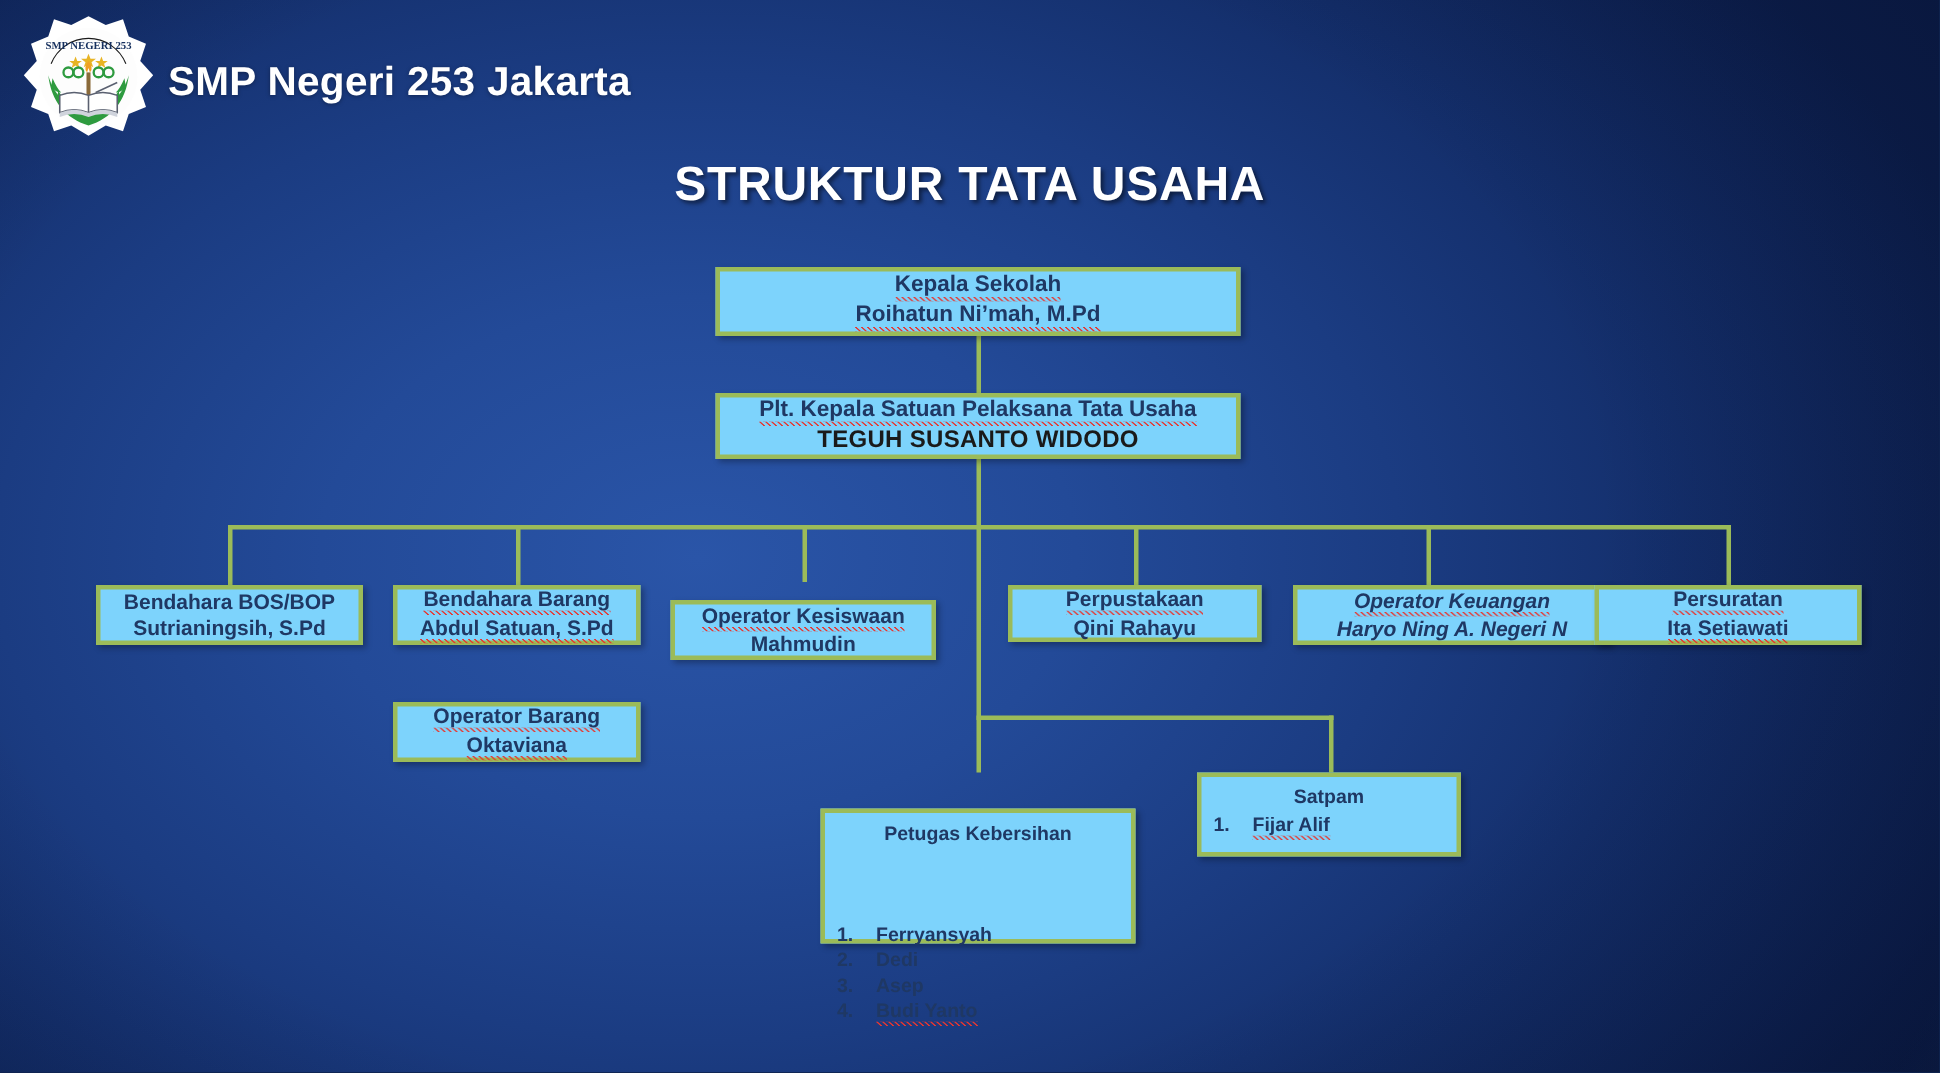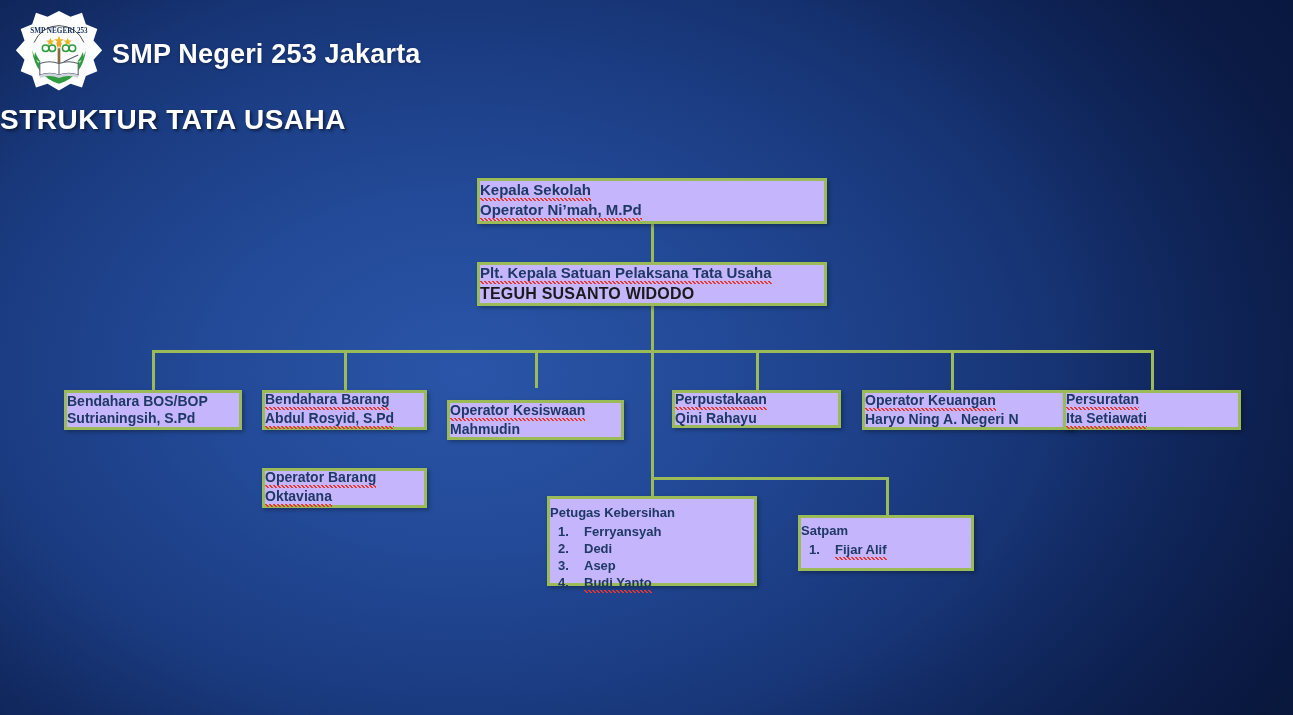--- a/index.html
+++ b/index.html
@@ -80,45 +80,45 @@
     letter-spacing: 0.2px;
     white-space: nowrap;
     text-shadow: 0 1px 3px rgba(0,0,0,0.35);
   }
 
   
   .chart-title {
     position: absolute;
     left: 0; right: 0;
     top: 104px;
-    text-align: left;
-    font-size: 28px;
+    text-align: center;
+    font-size: 32px;
     font-weight: bold;
     color: #ffffff;
     letter-spacing: 0.5px;
     text-shadow: 2px 2px 3px rgba(0,0,0,0.5);
   }
 
   
   .conn {
     position: absolute;
     background: #9bbb59;
   }
   .conn-v { width: 3px; }
   .conn-h { height: 3px; }
 
   
   .node {
     position: absolute;
-    background: #c4b5fd;
+    background: #7dd3fc;
     border: 3px solid #9bbb59;
     box-sizing: border-box;
     display: flex;
     flex-direction: column;
-    align-items: flex-start;
+    align-items: center;
     justify-content: center;
     color: #1f3864;
     font-weight: bold;
     line-height: 1.22;
     text-align: center;
     box-shadow: 2px 2px 4px rgba(0,0,0,0.30);
   }
   .node .ln { display: block; white-space: nowrap; }
 
   .sp {
@@ -131,27 +131,27 @@
 
   .node-kepsek  { left: 477px; top: 178px; width: 350px; height: 46px; font-size: 15px; }
   .node-plt     { left: 477px; top: 262px; width: 350px; height: 44px; font-size: 15px; }
   .node-plt .nm { font-size: 16px; letter-spacing: 0.2px; color:#1a1a1a; }
 
   .row2 { height: 40px; font-size: 14px; }
   .node-bos     { left: 64px;  top: 390px; width: 178px; }
   .node-barang  { left: 262px; top: 390px; width: 165px; }
   .node-kesis   { left: 447px; top: 388px; width: 177px; margin-top: 12px; }
   .node-perpus  { left: 672px; top: 390px; width: 169px; height: 38px; }
-  .node-keu     { left: 862px; top: 390px; width: 212px; }
+  .node-keu     { left: 862px; top: 390px; width: 212px; font-style: italic; }
   .node-persur  { left: 1063px;top: 390px; width: 178px; }
 
   .node-opbar   { left: 262px; top: 468px; width: 165px; height: 40px; font-size: 14px; }
 
-  .node-kebers  { left: 547px; top: 496px; width: 210px; height: 90px; font-size: 13px;
-                  justify-content: flex-start; padding-top: 6px; }
+  .node-kebers  { left: 547px; top: 539px; width: 210px; height: 90px; font-size: 13px;
+                  justify-content: flex-start; padding-top: 6px; gap: 48px; }
   .node-satpam  { left: 798px; top: 515px; width: 176px; height: 56px; font-size: 13px;
                   justify-content: flex-start; padding-top: 5px; }
 
   .node .hdg { font-size: 13px; }
   .list {
     list-style: none;
     margin: 2px 0 0 0;
     padding: 0;
     width: 100%;
     text-align: left;
@@ -230,36 +230,36 @@
   <div class="conn conn-v" style="left:951px; top:350px; height:40px;"></div>
   <div class="conn conn-v" style="left:1151px; top:350px; height:40px;"></div>
 
   <div class="conn conn-v" style="left:651px; top:350px; height:165px;"></div>
 
   <div class="conn conn-h" style="left:651px; top:477px; width:238px;"></div>
   <div class="conn conn-v" style="left:886px; top:477px; height:38px;"></div>
 
   <div class="node node-kepsek">
     <span class="ln sp">Kepala Sekolah</span>
-    <span class="ln sp">Operator Ni’mah, M.Pd</span>
+    <span class="ln sp">Roihatun Ni’mah, M.Pd</span>
   </div>
 
   <div class="node node-plt">
     <span class="ln sp">Plt. Kepala Satuan Pelaksana Tata Usaha</span>
     <span class="ln nm">TEGUH SUSANTO WIDODO</span>
   </div>
 
   <div class="node row2 node-bos">
     <span class="ln">Bendahara BOS/BOP</span>
     <span class="ln">Sutrianingsih, S.Pd</span>
   </div>
 
   <div class="node row2 node-barang">
     <span class="ln sp">Bendahara Barang</span>
-    <span class="ln sp">Abdul Rosyid, S.Pd</span>
+    <span class="ln sp">Abdul Satuan, S.Pd</span>
   </div>
 
   <div class="node row2 node-kesis">
     <span class="ln sp">Operator Kesiswaan</span>
     <span class="ln">Mahmudin</span>
   </div>
 
   <div class="node row2 node-perpus">
     <span class="ln sp">Perpustakaan</span>
     <span class="ln">Qini Rahayu</span>

